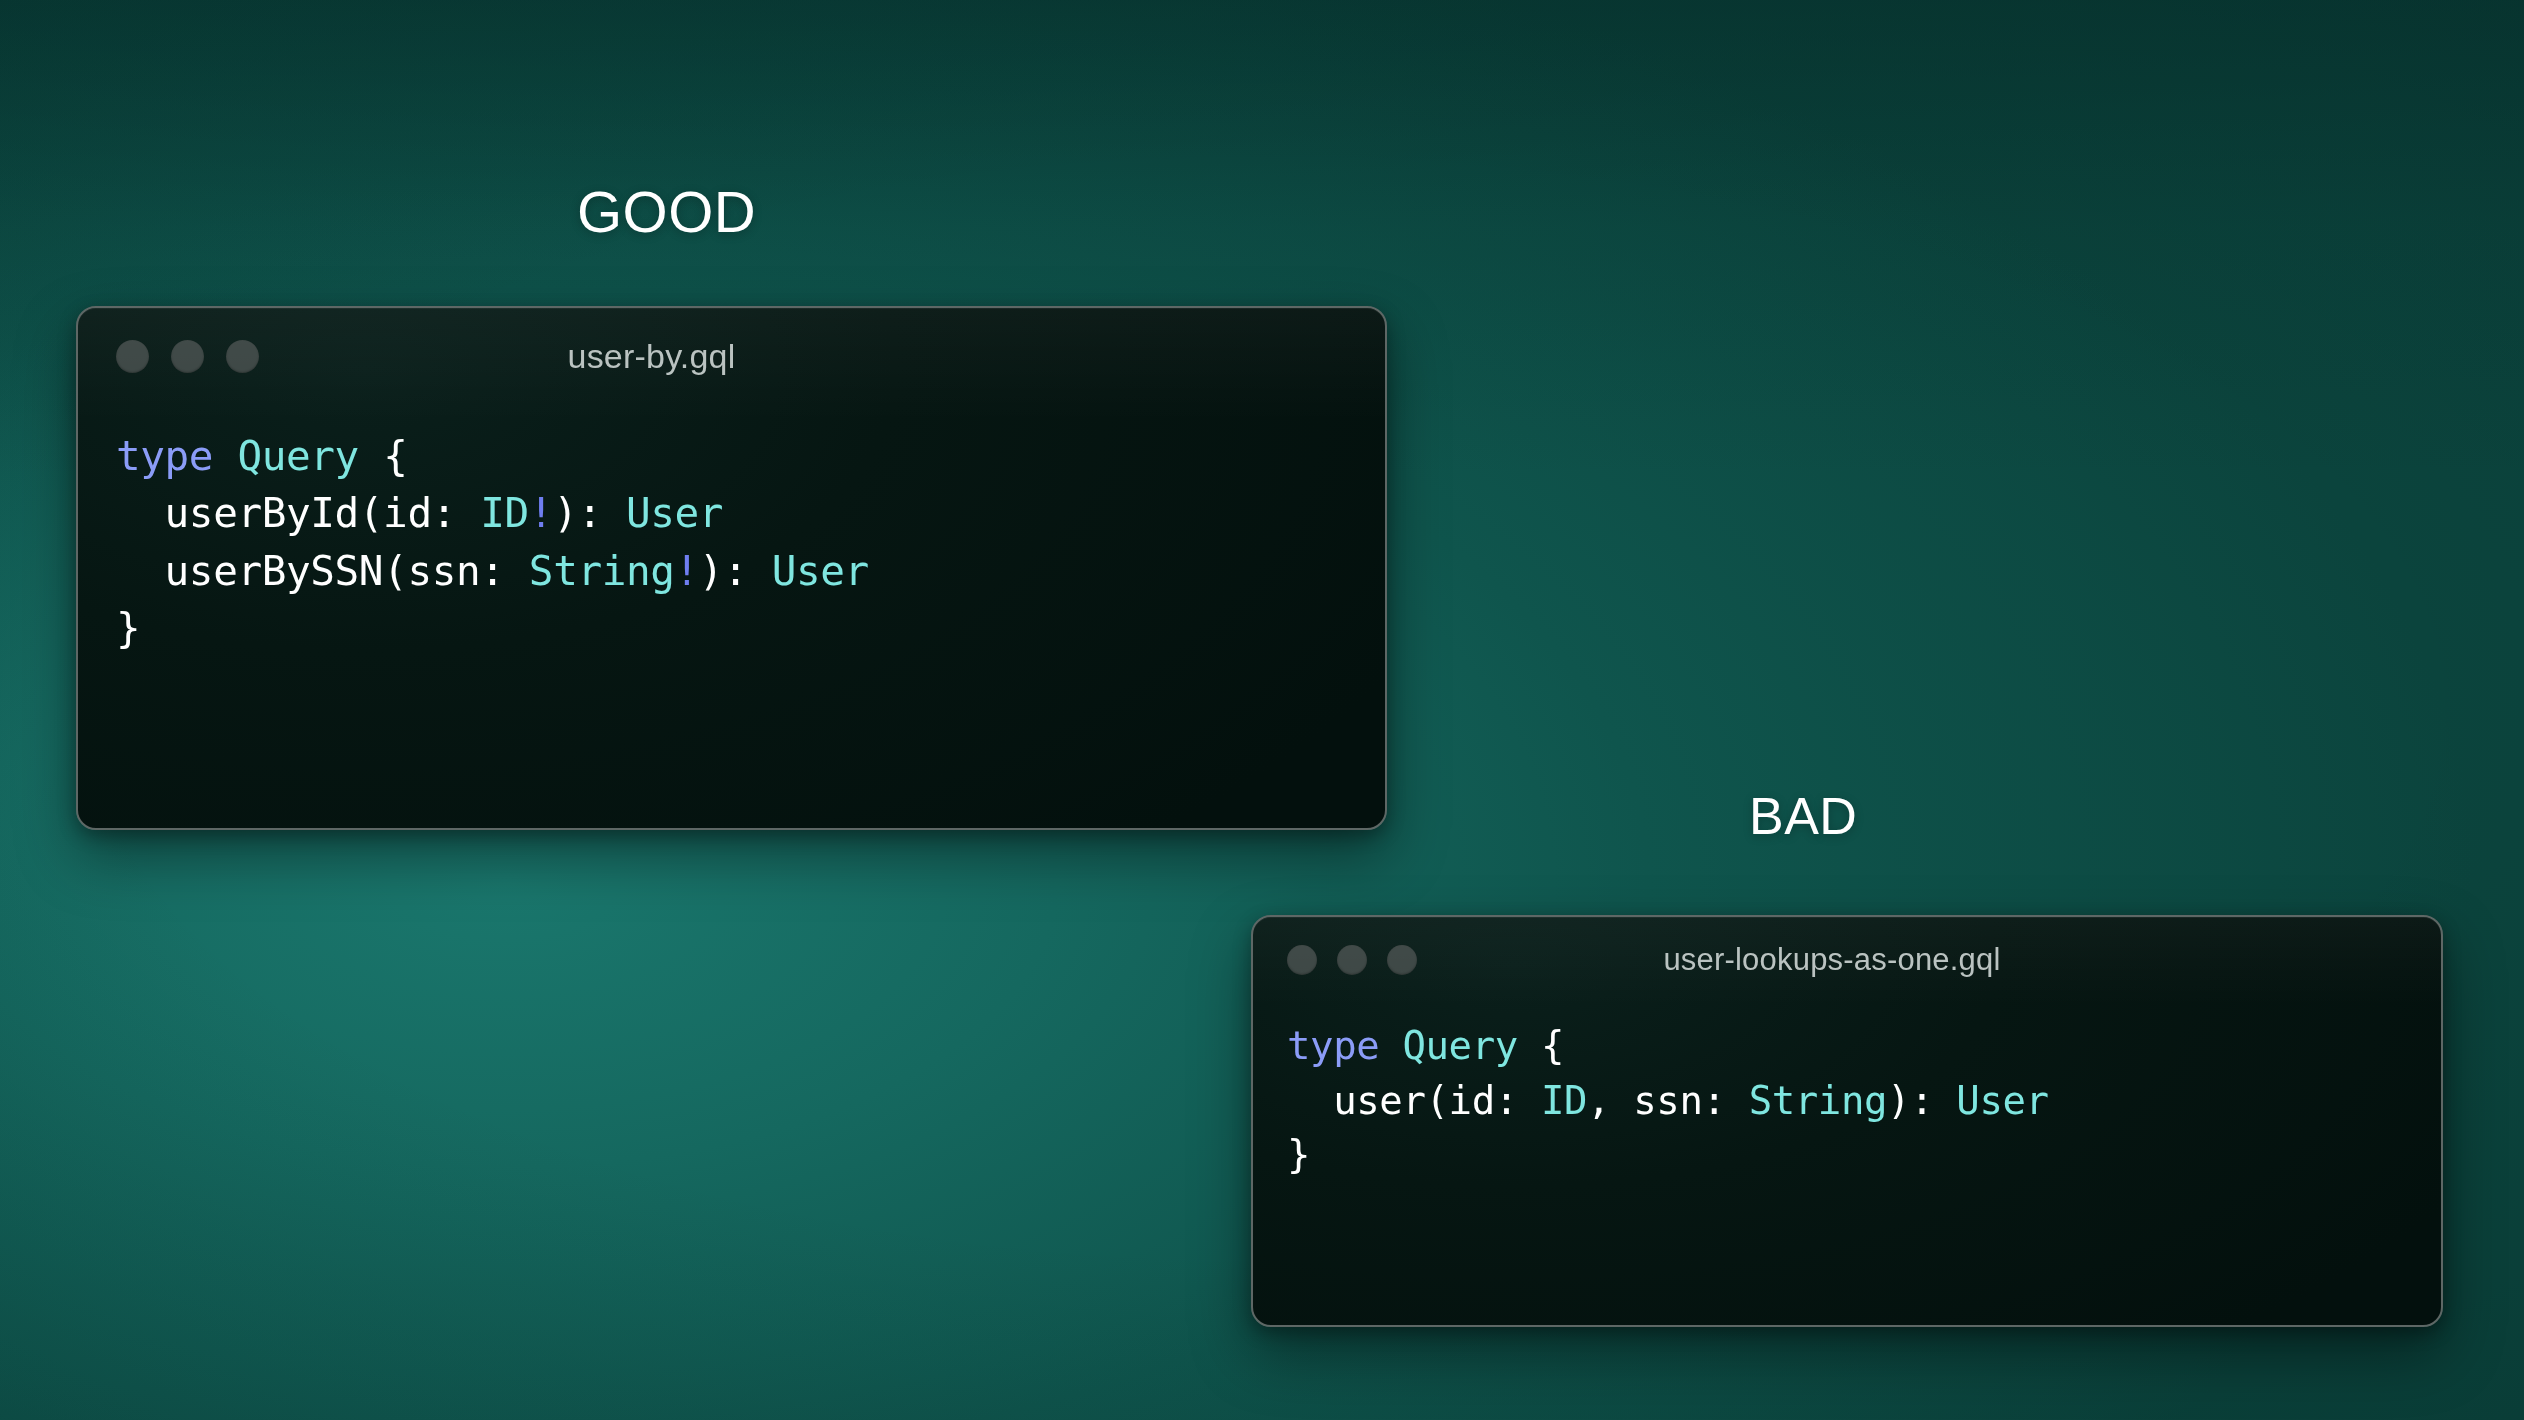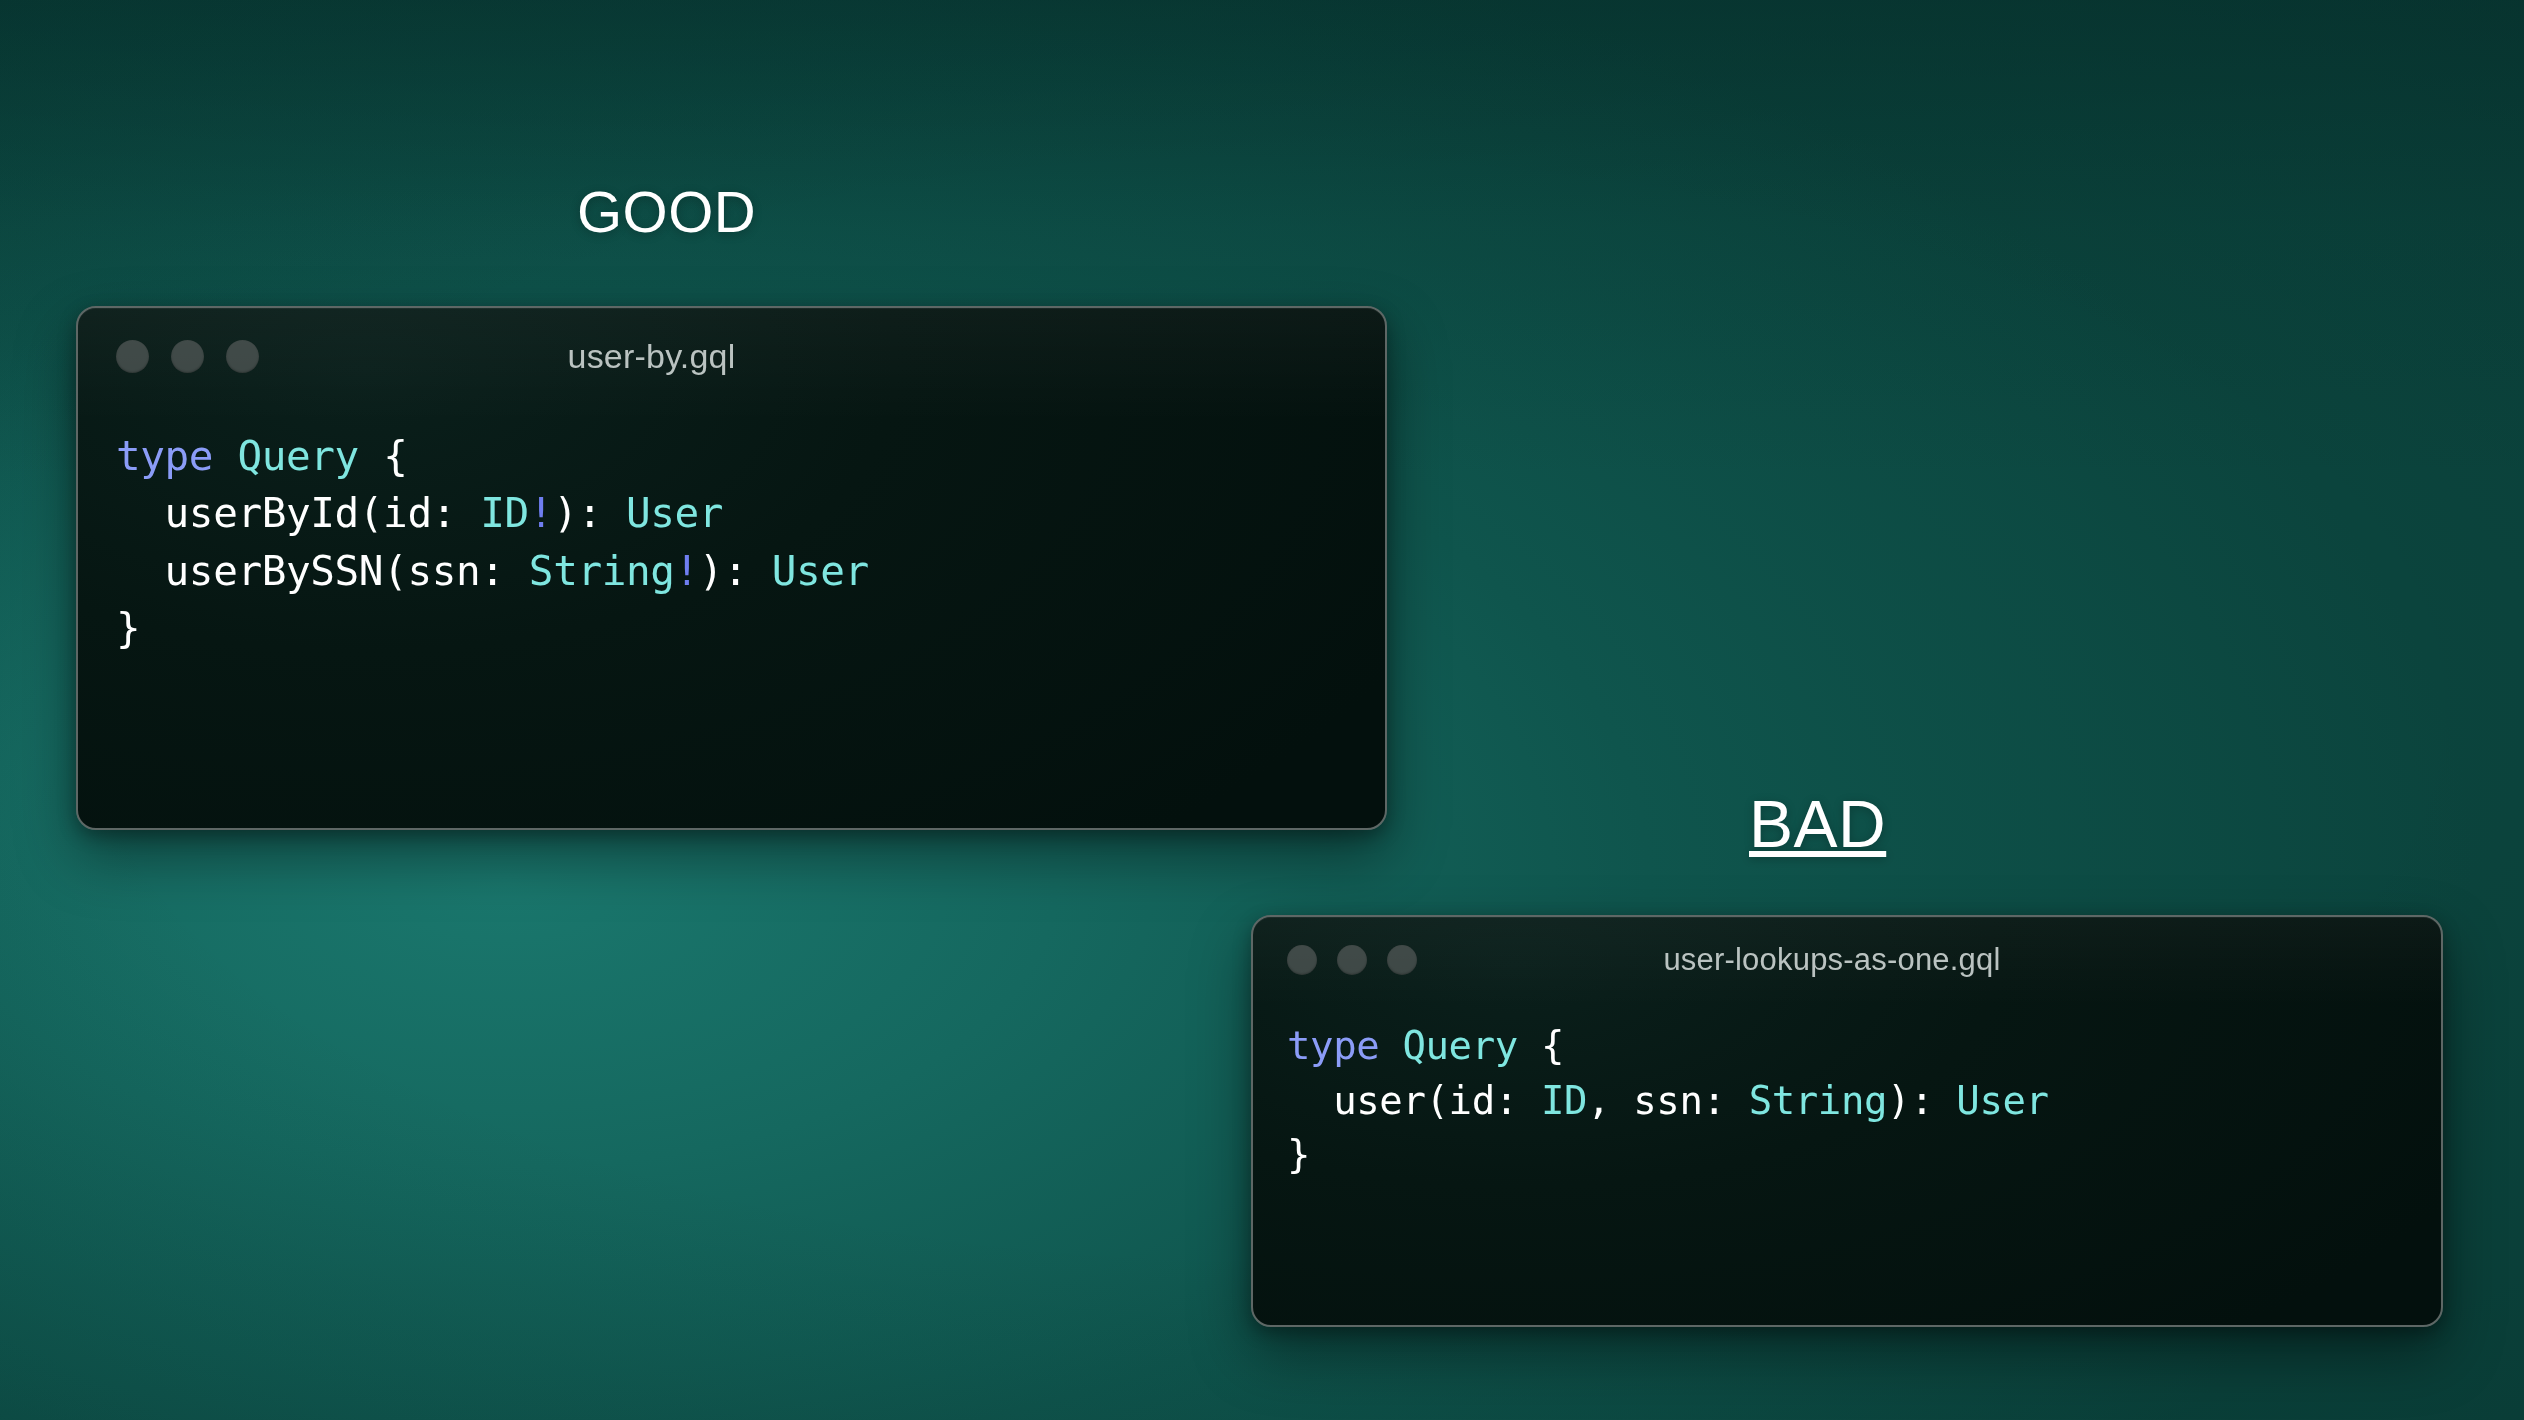--- a/index.html
+++ b/index.html
@@ -37,21 +37,21 @@
   .badge-label {
     position:absolute;
     color:#ffffff;
     font-family:"Liberation Sans", sans-serif;
     font-weight:300;
     letter-spacing:0.5px;
     white-space:nowrap;
     text-shadow:0 2px 10px rgba(0,0,0,0.25);
   }
   #label-good { left:553px; top:178px; font-size:58px;margin-left:24px; }
-  #label-bad  { left:1749px; top:786px; font-size:66px;text-decoration:underline; }
+  #label-bad  { left:1749px; top:786px; font-size:52px; }
 
   
   .code-window {
     position:absolute;
     border:2px solid #5e6765;
     border-radius:20px;
     background:
       radial-gradient(ellipse 90% 120% at 22% 12%, #0a1f1b 0%, #061612 45%, #03100d 100%);
     box-shadow:
       0 26px 60px rgba(0,0,0,0.42),

